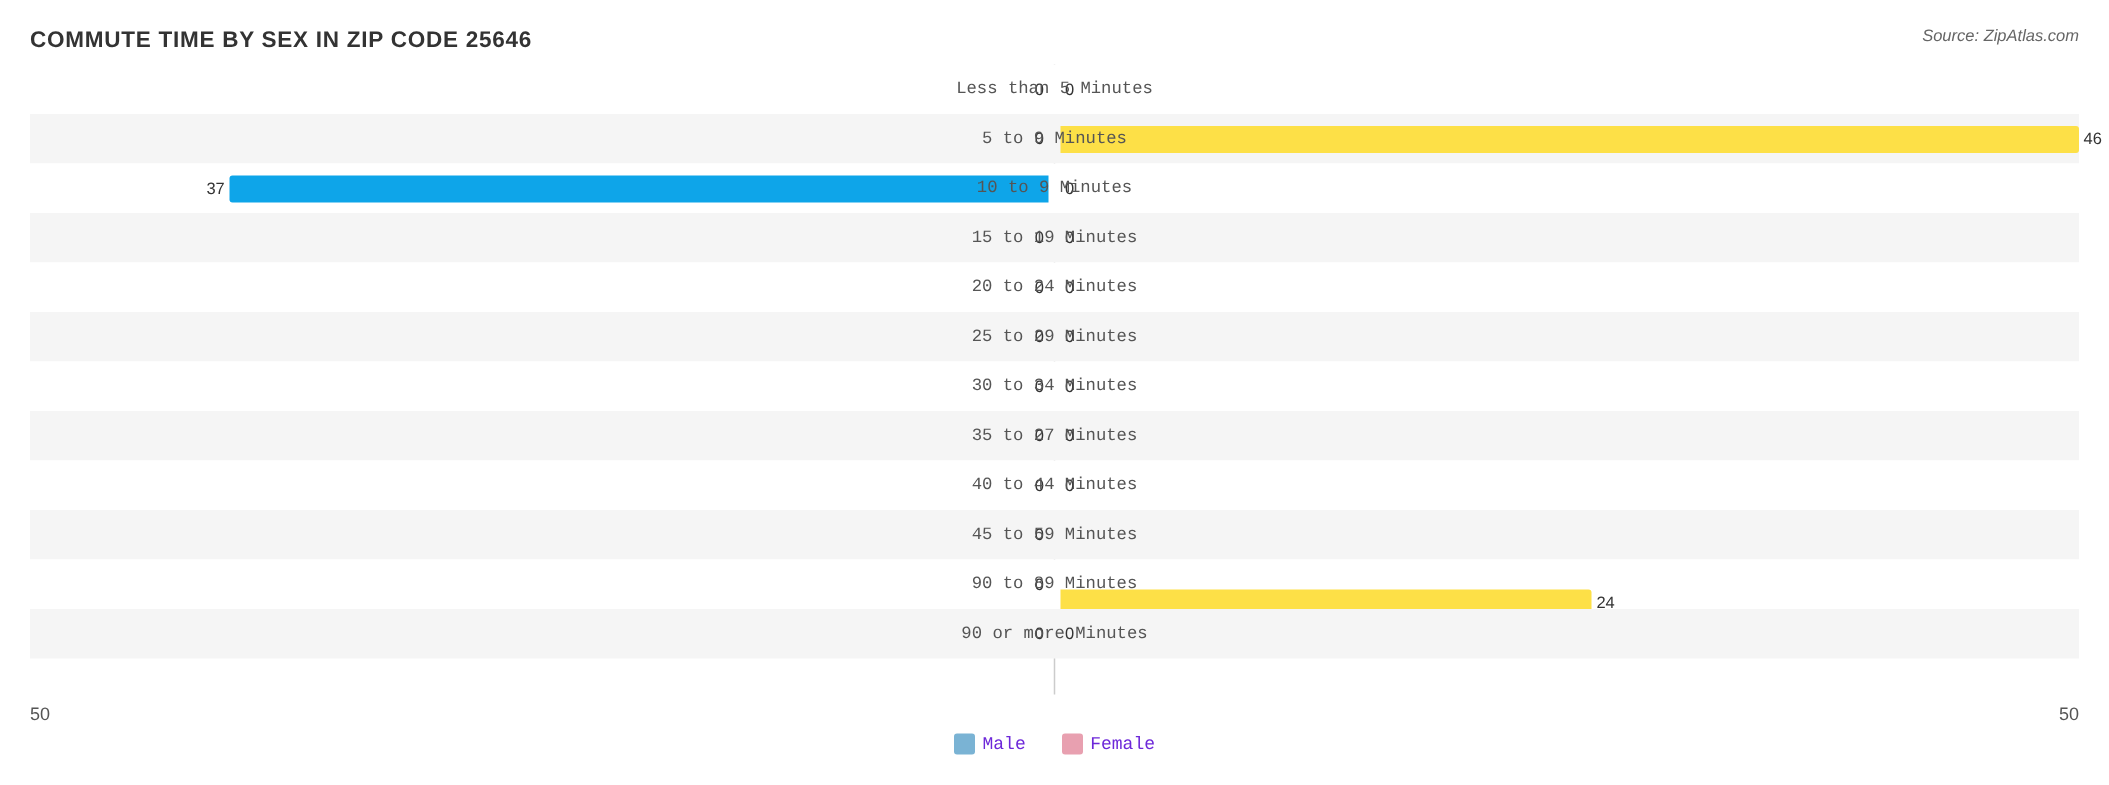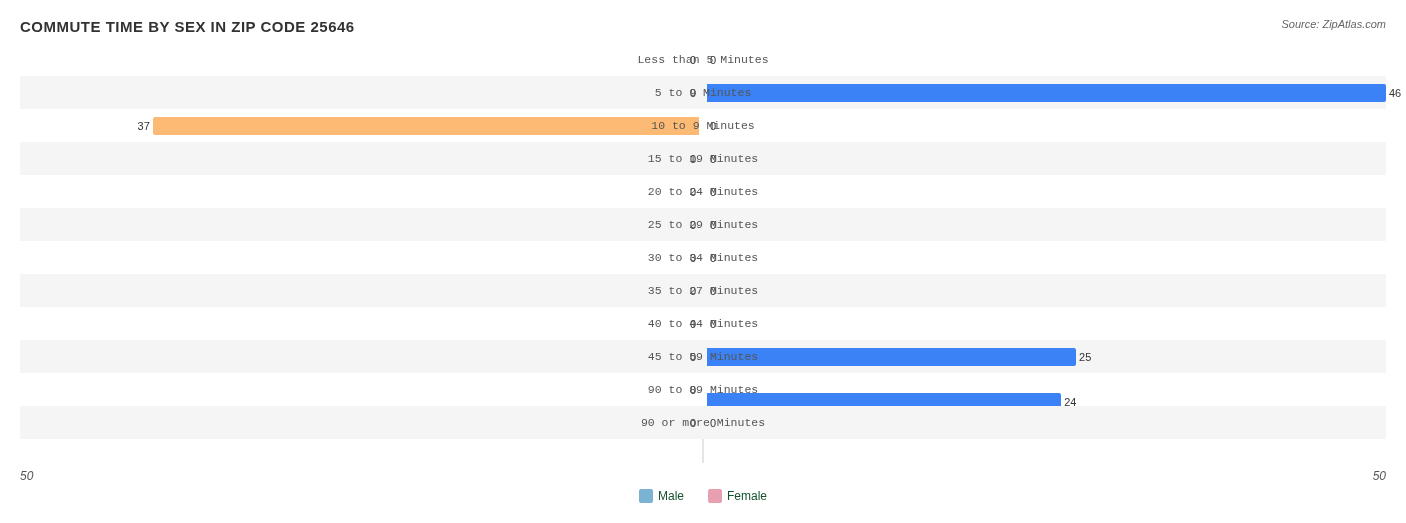--- a/index.html
+++ b/index.html
@@ -75,31 +75,31 @@
       transform: translateX(-50%);
       font-size: 11.5px;
       color: #555;
       white-space: nowrap;
       z-index: 10;
       pointer-events: none;
       text-align: center;
       font-family: Liberation Mono, monospace;
     }
     .bar-male {
-      background: #fdba74;
+      background: #0ea5e9;
       height: 18px;
       border-radius: 2px 0 0 2px;
       display: flex;
       align-items: center;
       justify-content: flex-start;
       position: relative;
       margin-left: 32px;
     }
     .bar-female {
-      background: #3b82f6;
+      background: #fde047;
       height: 18px;
       border-radius: 0 2px 2px 0;
       display: flex;
       align-items: center;
       position: relative;
     }
     .bar-value-left {
       font-size: 11px;
       color: #333;
       position: absolute;
@@ -112,29 +112,29 @@
       position: absolute;
       left: calc(100% + 3px);
       white-space: nowrap;
     }
     .axis-bottom {
       display: flex;
       justify-content: space-between;
       padding: 4px 0 0 0;
       font-size: 12px;
       color: #555;
-      font-style: italic;
     }
     .legend {
       display: flex;
       justify-content: center;
       gap: 24px;
       margin-top: 6px;
       font-size: 12px;
-      color: #14532d;
+      color: #6d28d9;
+      font-family: Liberation Mono, monospace;
     }
     .legend-item {
       display: flex;
       align-items: center;
       gap: 5px;
     }
     .legend-swatch {
       width: 14px;
       height: 14px;
       border-radius: 2px;
@@ -286,25 +286,20 @@
     </div>
   <div class="label-center">40 to 44 Minutes</div>
       </div>
       <div class="row">
     <div class="left-section">
       <div class="bar-male" style="width:0%; min-width:0px; position:relative;">
         <span class="bar-value-left" style="right:calc(100% + 3px)">0</span>
       </div>
     </div>
 
-    <div class="right-section">
-      <div class="bar-female" style="width:54.347826086956516%; min-width:2px; position:relative;">
-        <span class="bar-value-right">25</span>
-      </div>
-    </div>
   <div class="label-center">45 to 59 Minutes</div>
       </div>
       <div class="row">
     <div class="left-section">
       <div class="bar-male" style="width:0%; min-width:0px; position:relative;">
         <span class="bar-value-left" style="right:calc(100% + 3px)">0</span>
       </div>
     </div>
 
     <div class="right-section">

